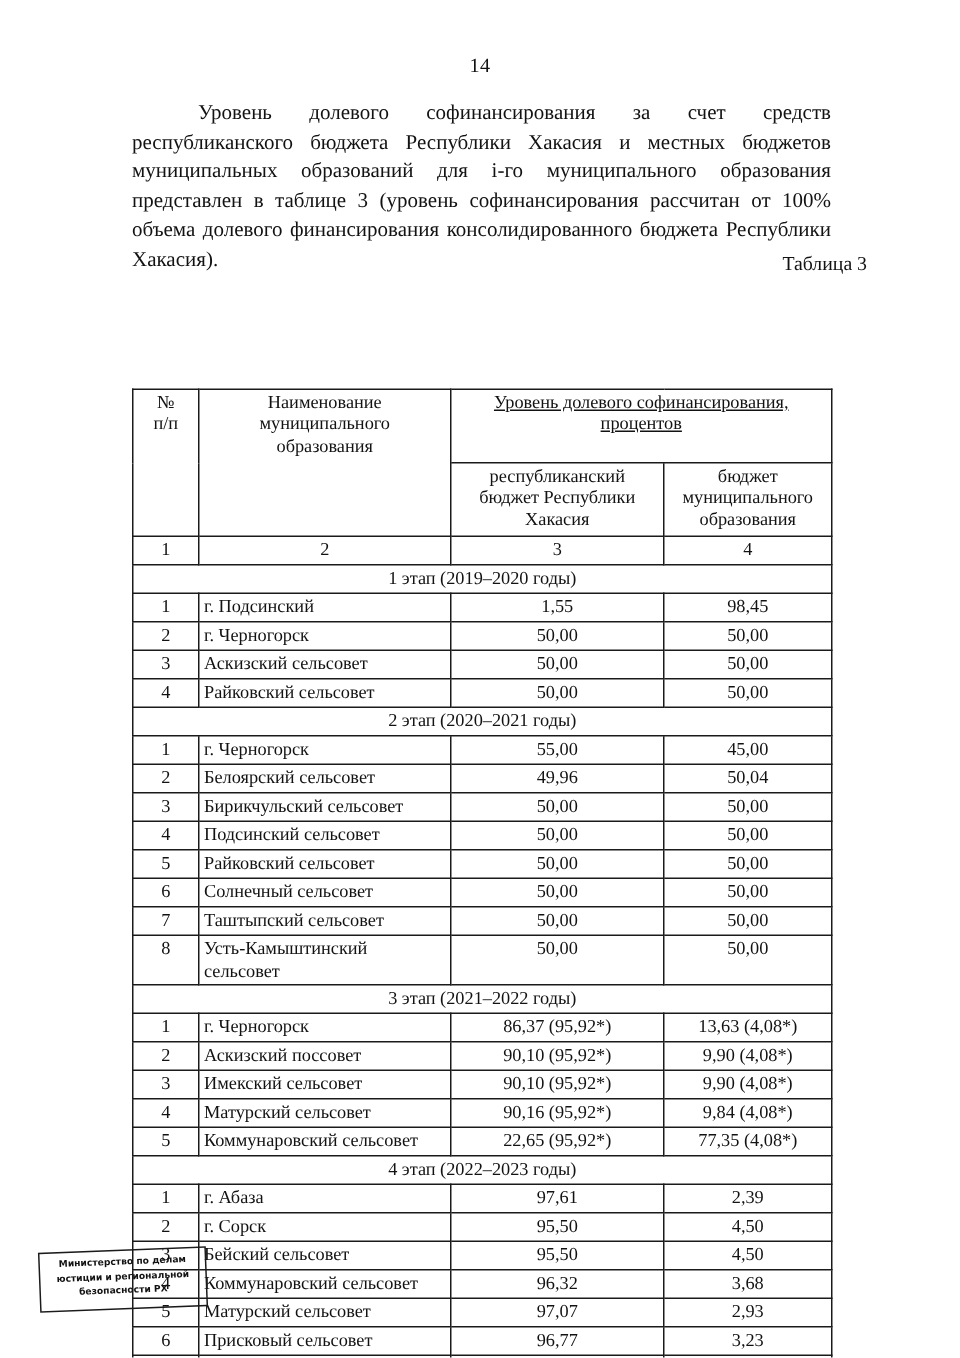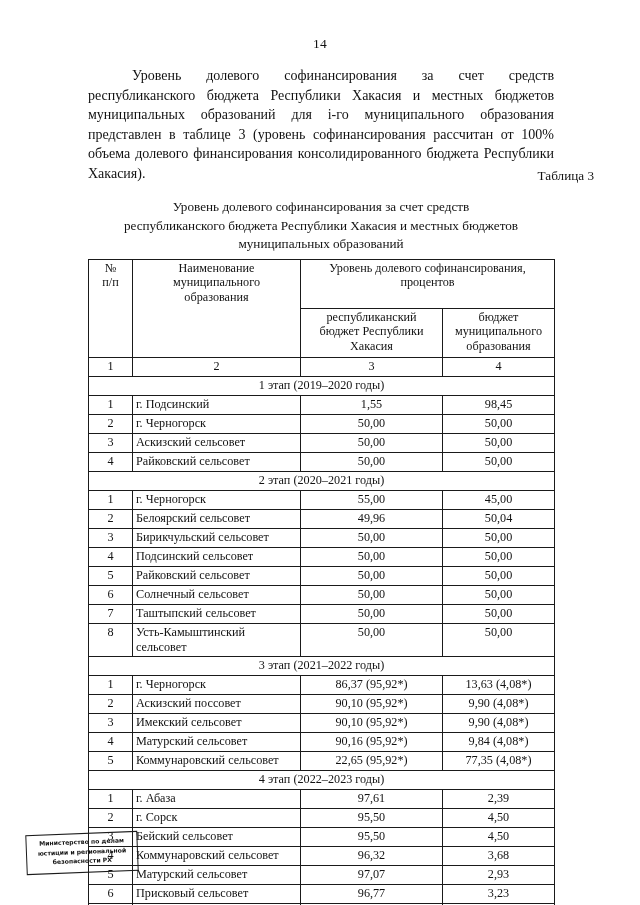--- a/index.html
+++ b/index.html
@@ -38,21 +38,21 @@
     font-size: 14px;
     line-height: 19.6px;
     text-align: justify;
     text-indent: 44px;
     text-justify: inter-word;
     word-spacing: 0.4px;
   }
   .table-label {
     position: absolute;
     top: 168px;
-    left: 16px;
+    left: 0;
     width: 578px;
     text-align: right;
     font-size: 13.2px;
   }
   .table-title {
     position: absolute;
     top: 198px;
     left: 88px;
     width: 466px;
     text-align: center;
@@ -102,20 +102,21 @@
   tr.data td {
     height: 16px;
     line-height: 15px;
   }
   tr.data td.two-line {
     line-height: 15px;
     margin-top: 48px;
   }
   .hdr-top {
     height: 46px;
+    text-decoration: underline;
   }
   .hdr-sub {
     height: 46px;
   }
   .stamp {
     position: absolute;
     left: 26px;
     top: 833px;
     width: 112px;
     height: 40px;
@@ -138,25 +139,20 @@
 <body>
 
 <div class="page">
 
   <div class="page-number">14</div>
 
   <div class="body-text">Уровень долевого софинансирования за счет средств республиканского бюджета Республики Хакасия и местных бюджетов муниципальных образований для i-го муниципального образования представлен в таблице 3 (уровень софинансирования рассчитан от 100% объема долевого финансирования консолидированного бюджета Республики Хакасия).</div>
 
   <div class="table-label">Таблица 3</div>
 
-  <div class="table-title">
-    <div>Уровень долевого софинансирования за счет средств</div>
-    <div>республиканского бюджета Республики Хакасия и местных бюджетов</div>
-    <div>муниципальных образований</div>
-  </div>
 
   <table class="grid">
     <colgroup>
       <col class="col-no">
         <col class="col-name">
         <col class="col-rep">
         <col class="col-mun">
     </colgroup>
     <thead>
       <tr>

